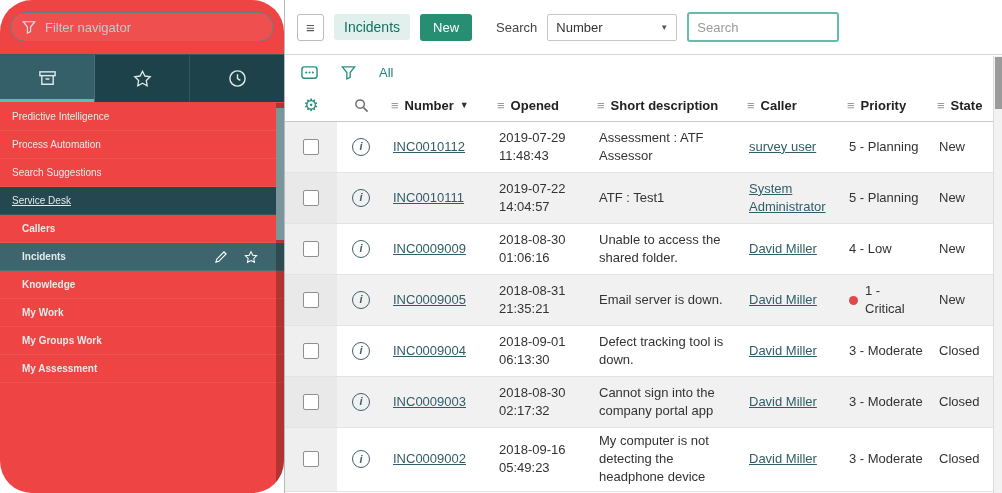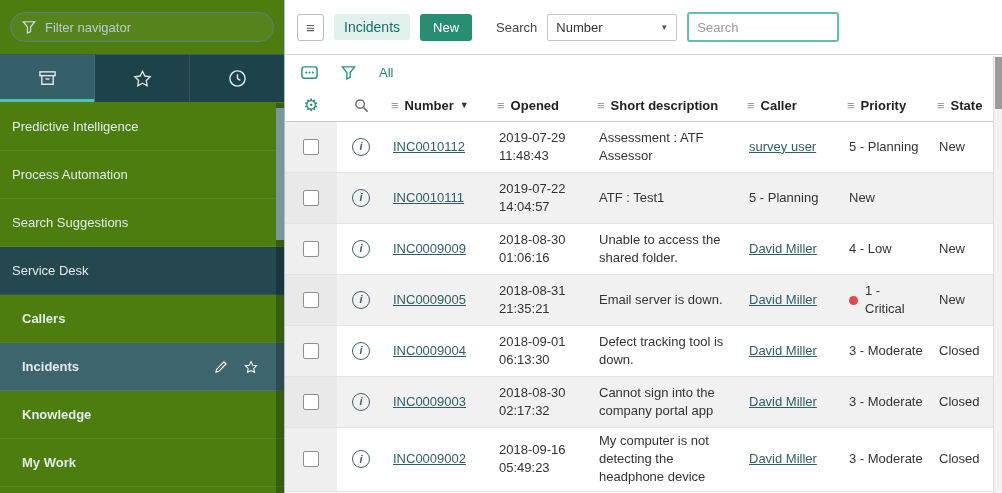--- a/index.html
+++ b/index.html
@@ -1,38 +1,38 @@
 <!DOCTYPE html>
 <html><head>
 <meta charset="utf-8">
 <style>
   *{margin:0;padding:0;box-sizing:border-box;}
   html,body{width:1002px;height:493px;overflow:hidden;background:#fff;
     font-family:"Liberation Sans","DejaVu Sans",sans-serif;}
   .app{display:flex;width:1002px;height:493px;}
 
   
-  .sidebar{width:284px;flex:0 0 284px;background:#4d7c0f;position:relative;color:#e7efef;overflow:hidden;}
+  .sidebar{width:284px;flex:0 0 284px;background:#ef4444;position:relative;color:#e7efef;overflow:hidden;border-radius:32px;}
   .filter-wrap{height:54px;padding:12px 10px;position:relative;}
   .filter-input{width:100%;height:30px;border-radius:16px;border:1px solid #5d8188;background:rgba(255,255,255,0.06);
     color:#e7efef;padding:0 10px 0 34px;font-size:13px;outline:none;font-family:inherit;}
   .filter-input::placeholder{color:#b9cdd0;}
   .filter-icon{position:absolute;left:22px;top:20px;width:14px;height:14px;color:#cfdee0;}
   .filter-icon svg{width:14px;height:14px;display:block;}
   .nav-tabs{display:flex;height:48px;background:#1e424a;border-top:1px solid rgba(255,255,255,0.12);}
   .nav-tab{flex:1;display:flex;align-items:center;justify-content:center;color:#dbe7e8;
     border-right:1px solid rgba(255,255,255,0.10);cursor:pointer;}
   .nav-tab:last-child{border-right:none;}
   .nav-tab.active{background:#35606a;box-shadow:inset 0 -3px 0 #52c3ac;}
   .tabicon svg{width:19px;height:19px;display:block;}
   .nav-list{position:absolute;top:103px;left:0;right:0;bottom:0;overflow:hidden;}
-  .nav-item{height:48px;display:flex;align-items:center;padding:10px 12px;font-size:13px;color:#e2ebeb;
+  .nav-item{height:28px;display:flex;align-items:center;padding:10px 12px;font-size:10px;color:#e2ebeb;
     border-bottom:1px solid rgba(255,255,255,0.08);cursor:pointer;}
   .nav-item.child .nav-label{padding-left:10px;font-weight:bold;}
-  .nav-item.section{background:#254750;}
+  .nav-item.section{background:#254750;text-decoration:underline;}
   .nav-item.active{background:#3e656d;}
   .row-icons{margin-left:auto;margin-right:14px;display:flex;gap:16px;align-items:center;color:#fff;}
   .mini-icon svg{width:14px;height:14px;display:block;}
   .side-scroll{position:absolute;top:103px;right:0;bottom:0;width:8px;background:rgba(0,0,0,0.25);}
   .side-thumb{width:100%;height:132px;margin-top:5px;background:#7a969b;}
 
   
   .main{flex:1;display:flex;flex-direction:column;position:relative;background:#fff;
     border-left:1px solid #aebdc0;min-width:0;}
   .list-header{height:55px;flex:0 0 55px;display:flex;align-items:center;gap:10px;padding:0 12px;
@@ -268,20 +268,23 @@
           </div>
           <div class="cell info-cell">
             <span class="info-icon">i</span>
           </div>
           <div class="cell">
             <a class="link">INC0010111</a>
           </div>
           <div class="cell">2019-07-22 14:04:57</div>
           <div class="cell">ATF : Test1</div>
           <div class="cell">
+            <a class="link">System Administrator</a>
+          </div>
+          <div class="cell">
             <span>5 - Planning</span>
           </div>
           <div class="cell">New</div>
         </div>
         <div class="grid grid-row">
           <div class="cell check-cell">
             <span class="checkbox"></span>
           </div>
           <div class="cell info-cell">
             <span class="info-icon">i</span>

